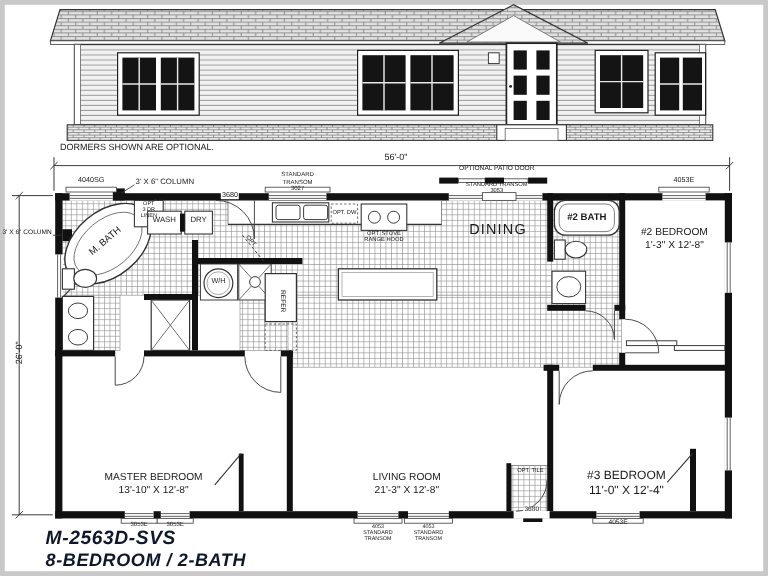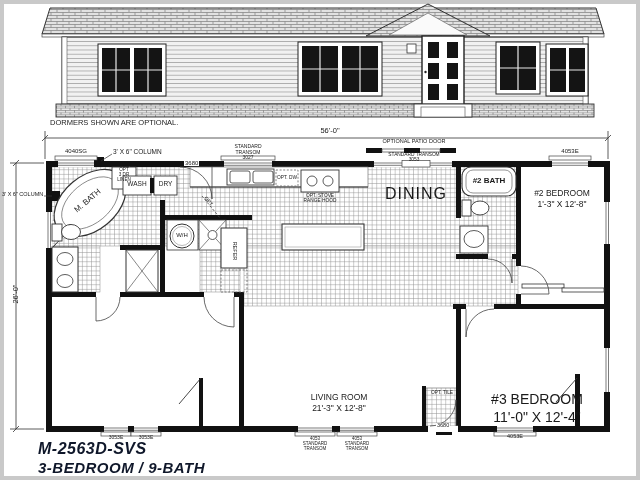--- a/index.html
+++ b/index.html
@@ -305,38 +305,40 @@
 LINEN</div>
 <div class="lbl" style="left:123px;top:180px;width:28px;font-size:6.5px;">WASH</div>
 <div class="lbl" style="left:154px;top:180px;width:23px;font-size:6.5px;">DRY</div>
 <div class="lbl" style="left:170px;top:232px;width:24px;font-size:6px;">W/H</div>
 <div class="lbl" style="left:222px;top:240px;width:24px;font-size:5.5px;transform:rotate(90deg);transform-origin:center;margin-top:8px;">REFER</div>
 <div class="lbl" style="left:203px;top:199px;font-size:5px;transform:rotate(50deg);">OPT.</div>
 <div class="lbl" style="left:274px;top:175px;width:26px;font-size:4.8px;">OPT. DW</div>
 <div class="lbl" style="left:300px;top:193px;width:40px;font-size:4.8px;line-height:1.05;">OPT. STOVE
 RANGE HOOD</div>
 
-<div class="lbl" style="left:385px;top:185px;width:60px;font-size:16px;letter-spacing:1px;">DINING</div>
+<div class="lbl" style="left:385px;top:185px;width:60px;font-size:12px;letter-spacing:1px;">DINING</div>
 <div class="lbl" style="left:462px;top:177px;width:54px;font-size:8px;font-weight:bold;">#2 BATH</div>
 <div class="lbl" style="left:519px;top:188px;width:86px;font-size:8.5px;line-height:1.25;">#2 BEDROOM
 1'-3" X 12'-8"</div>
+<div class="lbl" style="left:78px;top:392px;width:100px;font-size:8.5px;line-height:1.25;">MASTER BEDROOM
+13'-10" X 12'-8"</div>
 <div class="lbl" style="left:289px;top:392px;width:100px;font-size:8.5px;line-height:1.25;">LIVING ROOM
 21'-3" X 12'-8"</div>
-<div class="lbl" style="left:489px;top:391px;width:96px;font-size:14px;line-height:1.25;">#3 BEDROOM
+<div class="lbl" style="left:474px;top:391px;width:96px;font-size:10px;line-height:1.25;">#3 BEDROOM
 11'-0" X 12'-4"</div>
 
 <div class="lbl" style="left:424px;top:390px;width:36px;font-size:4.8px;">OPT. TILE</div>
 <div class="lbl wbg" style="left:436px;top:423px;font-size:5.5px;">3680</div>
 
 <div class="lbl" style="left:101px;top:435px;width:30px;font-size:5px;">3053E</div>
 <div class="lbl" style="left:131px;top:435px;width:30px;font-size:5px;">3053E</div>
 <div class="lbl" style="left:295px;top:436px;width:40px;font-size:4.5px;line-height:1.15;">4053
 STANDARD
 TRANSOM</div>
 <div class="lbl" style="left:337px;top:436px;width:40px;font-size:4.5px;line-height:1.15;">4053
 STANDARD
 TRANSOM</div>
 <div class="lbl" style="left:494px;top:434px;width:42px;font-size:5.5px;">4053E</div>
 
 <div class="title" style="top:440px;font-size:16px;">M-2563D-SVS</div>
-<div class="title" style="top:459px;font-size:15px;">3-BEDROOM / 9-BATH</div>
+<div class="title" style="top:459px;font-size:15px;">8-BEDROOM / 2-BATH</div>
 
 </div>
 
 </body></html>

